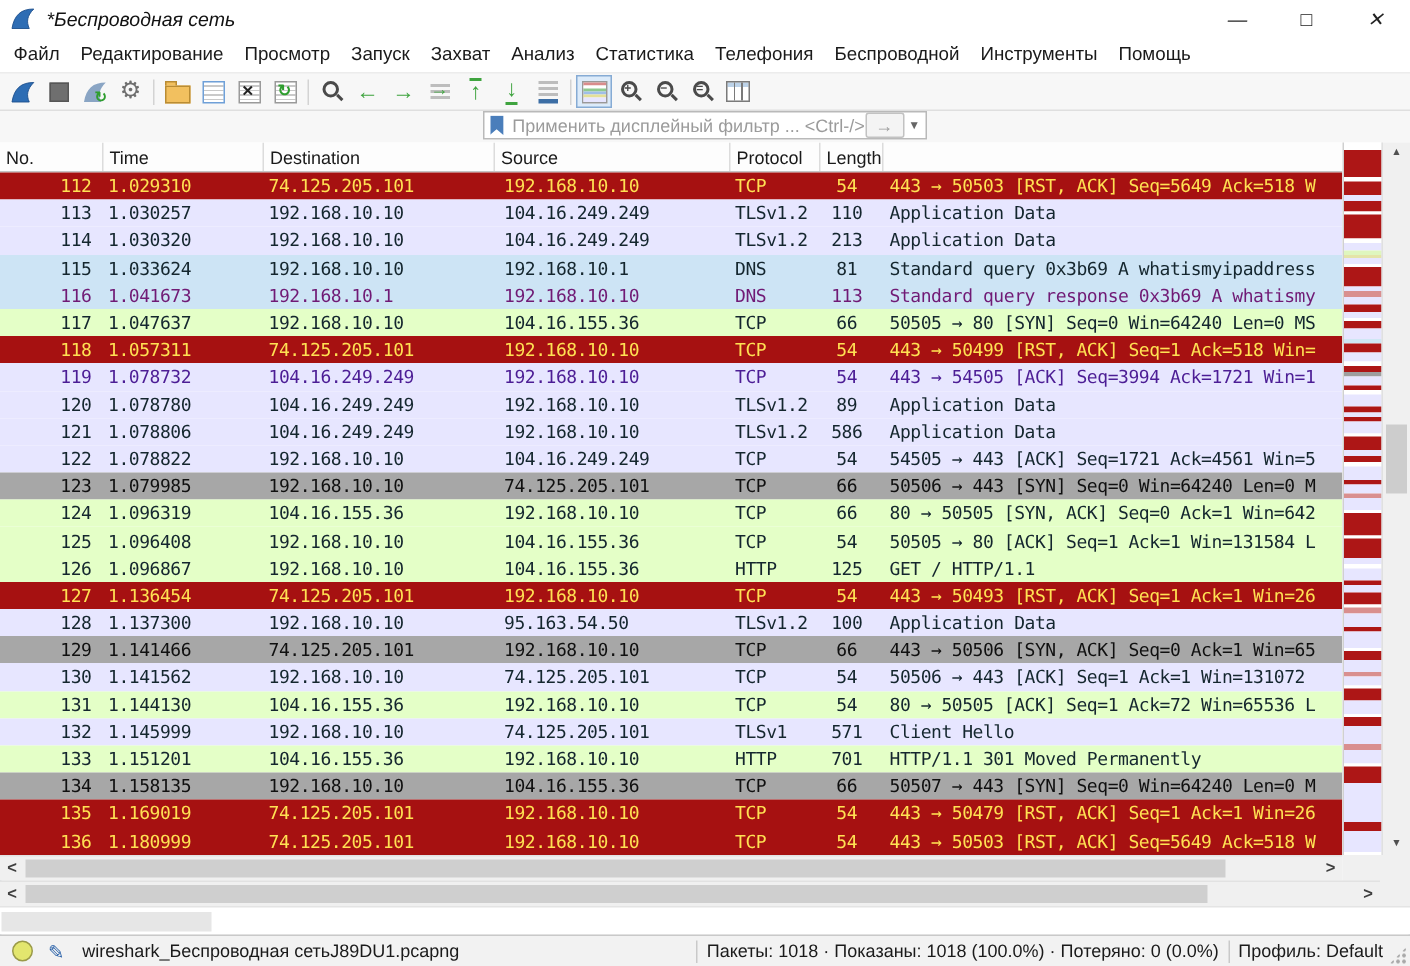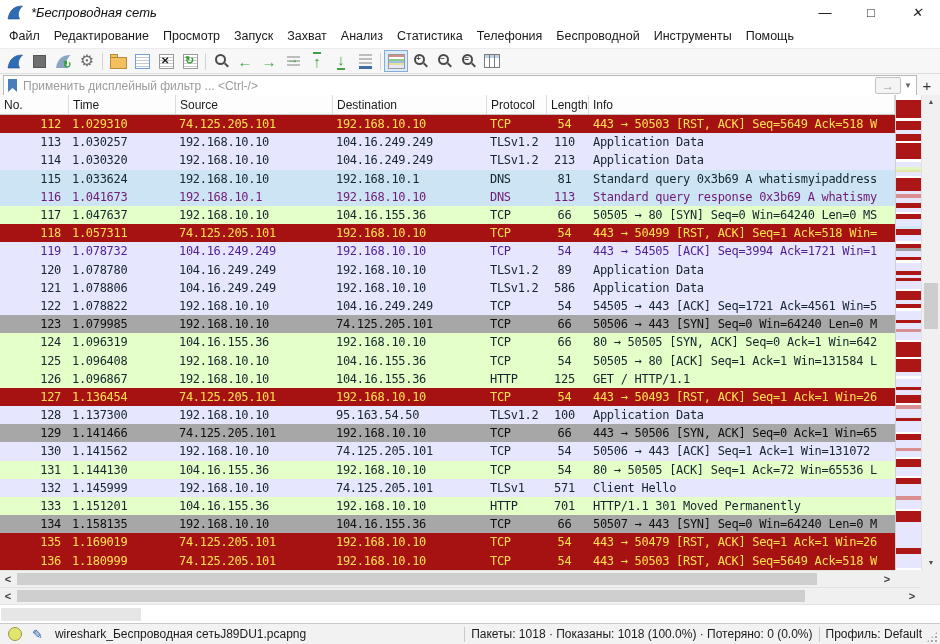--- a/index.html
+++ b/index.html
@@ -43,21 +43,21 @@
   .goto-arrow{position:absolute;left:6px;top:3px;color:#3FA43F;font-weight:bold;font-size:12px;line-height:1;}
   .auto-ic{width:13px;height:12px;display:block;border-bottom:3px solid #3C6EA5;
            background:repeating-linear-gradient(to bottom,#BDBDBD 0 2px,transparent 2px 4px);}
   .colorize-ic{width:15px;height:13px;border:1px solid #999;display:flex;flex-direction:column;background:#fff;}
   .colorize-ic b{flex:1;display:block;}
   .cols-ic{width:14px;height:12px;border:1px solid #7A7A7A;display:block;
            background:linear-gradient(to right,transparent 0 4px,#7A7A7A 4px 5px,transparent 5px 9px,#7A7A7A 9px 10px,transparent 10px),
                       linear-gradient(to bottom,#BCD2E8 0 3px,#fff 3px);}
 
   
-  .filterbar{height:23px;background:#F7F7F7;display:flex;align-items:center;padding:0 3px 2px 3px;}
+  .filterbar{height:23px;background:#F7F7F7;display:flex;align-items:center;padding:0 3px 2px 3px;flex-direction:column;}
   .filter-input{flex:1;height:19px;background:#fff;border:1px solid #B9B9B9;display:flex;align-items:center;}
   .bookmark{width:9px;height:13px;margin-left:4px;background:#4A7EBB;display:block;
             clip-path:polygon(0 0,100% 0,100% 100%,50% 70%,0 100%);}
   .filter-placeholder{color:#9B9B9B;font-size:12px;margin-left:6px;flex:1;white-space:nowrap;overflow:hidden;}
   .apply-box{width:24px;height:15px;border:1px solid #C2C2C2;border-radius:2px;background:#F4F4F4;
              display:flex;align-items:center;justify-content:center;margin-right:3px;}
   .apply-arrow{color:#9B9B9B;font-weight:bold;font-size:12px;line-height:1;}
   .apply-caret{color:#666;font-size:8px;margin-right:4px;}
   .plus-btn{width:20px;text-align:center;font-size:15px;color:#333;}
 
@@ -289,25 +289,24 @@
       <span class="apply-caret">▼</span>
     </div>
     <div class="plus-btn">+</div>
   </div>
 
   <div class="packet-area">
     <div class="ptable">
       <div class="thead">
           <div class="th cell c0">No.</div>
           <div class="th cell c1">Time</div>
+          <div class="th cell c3">Destination</div>
           <div class="th cell c2">Source</div>
-          <div class="th cell c3">Destination</div>
           <div class="th cell c4">Protocol</div>
           <div class="th cell c5">Length</div>
-          <div class="th cell c6">Info</div>
         </div>
       <div class="rows">
           <div class="row" style="background: rgb(166, 17, 17); color: rgb(255, 225, 83);">
             <div class="cell c0">112</div>
             <div class="cell c1">1.029310</div>
             <div class="cell c2">74.125.205.101</div>
             <div class="cell c3">192.168.10.10</div>
             <div class="cell c4">TCP</div>
             <div class="cell c5">54</div>
             <div class="cell c6">443 → 50503 [RST, ACK] Seq=5649 Ack=518 W</div>

